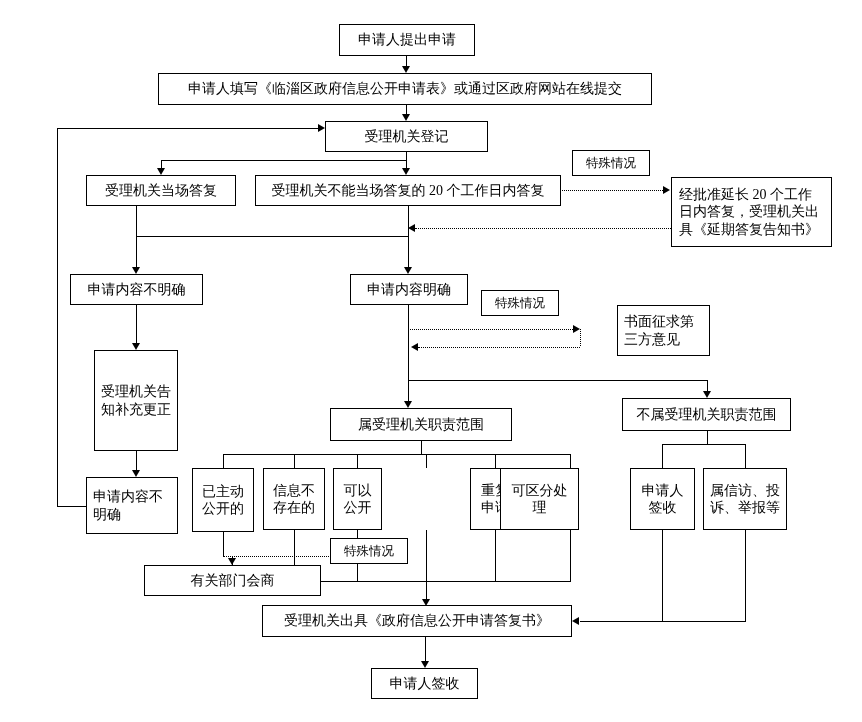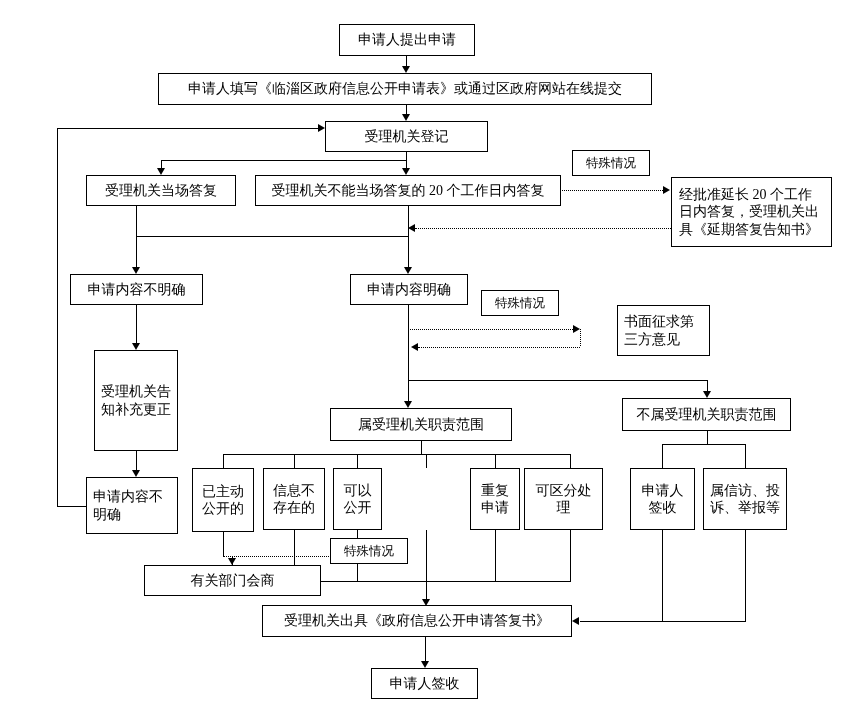--- a/index.html
+++ b/index.html
@@ -122,21 +122,21 @@
 
   <div class="node" style="left:192px; top:468px; width:62px; height:64px;">已主动公开的</div>
 
   <div class="node" style="left:263px; top:468px; width:62px; height:62px;">信息不存在的</div>
 
   <div class="node" style="left:333px; top:468px; width:49px; height:62px;">可以公开</div>
 
 
   <div class="node" style="left:470px; top:468px; width:50px; height:62px;">重复申请</div>
 
-  <div class="node" style="left:524px; top:468px; width:79px; height:62px;">可区分处理</div>
+  <div class="node" style="left:500px; top:468px; width:79px; height:62px;">可区分处理</div>
 
   <div class="node" style="left:630px; top:468px; width:65px; height:62px;">申请人签收</div>
 
   <div class="node" style="left:703px; top:468px; width:84px; height:62px; text-align:left; justify-content:flex-start; padding:16px 6px;">属信访、投诉、举报等</div>
 
   <div class="node" style="left:144px; top:565px; width:177px; height:31px;">有关部门会商</div>
 
   <div class="node" style="left:262px; top:605px; width:310px; height:32px;">受理机关出具《政府信息公开申请答复书》</div>
 
   <div class="node" style="left:371px; top:668px; width:107px; height:31px;">申请人签收</div>

